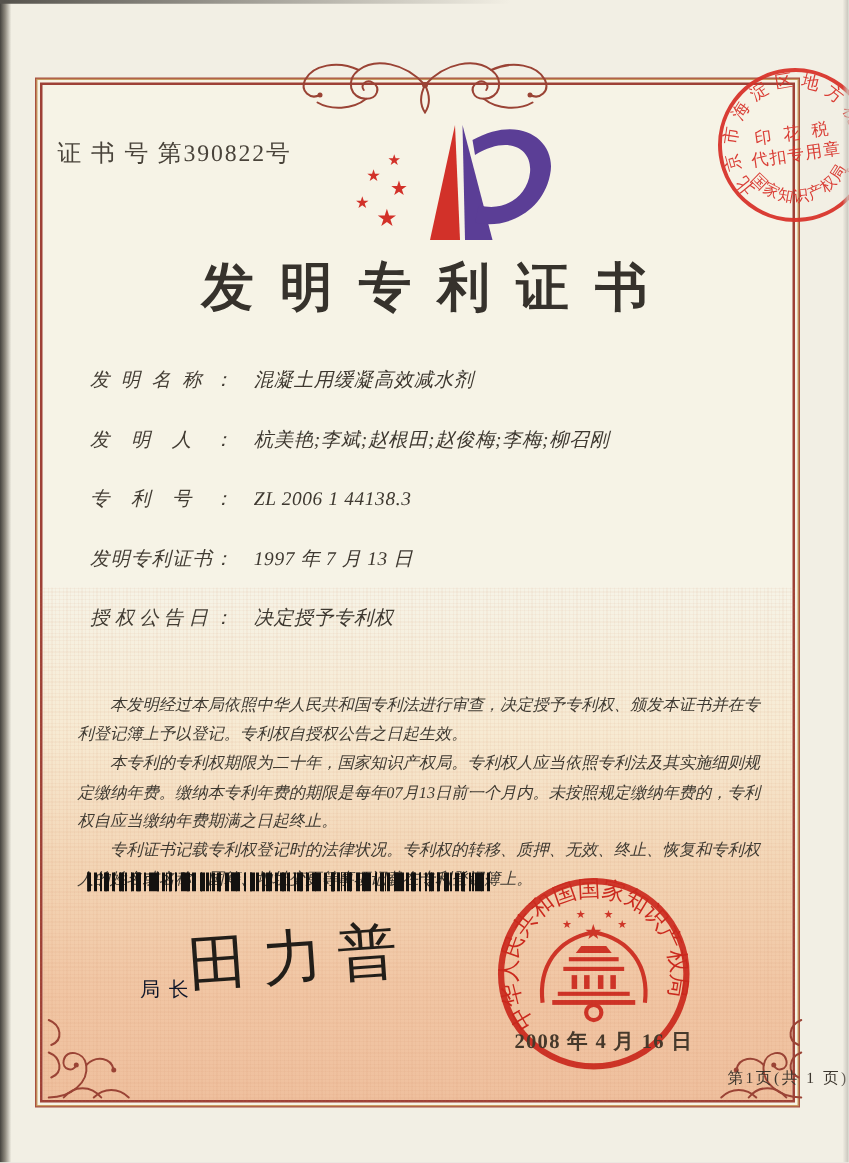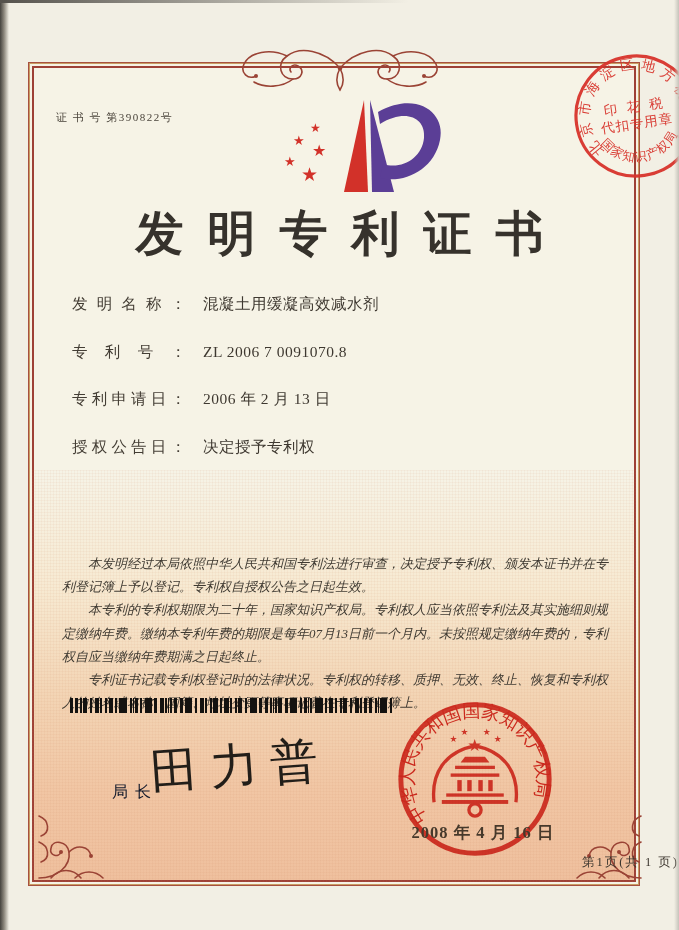--- a/index.html
+++ b/index.html
@@ -28,28 +28,28 @@
     background:
       repeating-linear-gradient(0deg,rgba(198,122,82,0.06) 0 1px,transparent 1px 3px),
       repeating-linear-gradient(90deg,rgba(198,122,82,0.06) 0 1px,transparent 1px 3px);
     pointer-events:none;}
 
   .ornament-top{position:absolute;left:50%;transform:translateX(-50%);top:40px;z-index:2;}
   .ornament-corner{position:absolute;z-index:2;}
   .ornament-bl{left:35px;top:808px;}
   .ornament-br{left:571px;top:808px;transform:scaleX(-1);}
 
-  .cert-no{position:absolute;left:56px;top:110px;font-size:11px;color:#49433a;letter-spacing:1.5px;}
+  .cert-no{position:absolute;left:46px;top:110px;font-size:19px;color:#49433a;letter-spacing:1.5px;}
 
   .logo{position:absolute;left:268px;top:88px;z-index:1;}
 
   .title{position:absolute;left:0;top:202px;width:100%;text-align:center;
-    font-size:48px;font-weight:bold;color:#36322c;letter-spacing:0.5em;text-indent:0.5em;}
-
-  .fields{position:absolute;left:72px;top:294px;width:540px;}
+    font-size:42px;font-weight:bold;color:#36322c;letter-spacing:0.5em;text-indent:0.5em;}
+
+  .fields{position:absolute;left:72px;top:294px;width:540px;font-style:italic;}
   .field-row{margin-bottom:26.5px;font-size:15.5px;color:#3e3830;white-space:nowrap;}
   .field-label{display:inline-block;width:114px;text-align-last:justify;color:#433d34;}
   .field-value{margin-left:17px;letter-spacing:0.5px;}
 
   .body-text{position:absolute;left:62px;top:552px;width:556px;font-size:13px;
     line-height:23.2px;color:#3f3a32;font-style:italic;}
   .body-text p{margin:0;text-indent:2em;}
 
   .barcode{position:absolute;left:70px;top:698px;width:322px;height:15px;
     background:
@@ -142,24 +142,27 @@
     </g>
   </svg>
 
   <div class="title">发明专利证书</div>
 
   <div class="fields">
     <div class="field-row">
       <span class="field-label">发明名称：</span><span class="field-value">混凝土用缓凝高效减水剂</span>
     </div>
     <div class="field-row">
-      <span class="field-label">专利号：</span><span class="field-value">ZL 2006 7 0091070.8</span>
-    </div>
-    <div class="field-row">
-      <span class="field-label">专利申请日：</span><span class="field-value">2006 年 2 月 13 日</span>
+      <span class="field-label">发明人：</span><span class="field-value">杭美艳;李斌;赵根田;赵俊梅;李梅;柳召刚</span>
+    </div>
+    <div class="field-row">
+      <span class="field-label">专利号：</span><span class="field-value">ZL 2006 1 44138.3</span>
+    </div>
+    <div class="field-row">
+      <span class="field-label">发明专利证书：</span><span class="field-value">1997 年 7 月 13 日</span>
     </div>
     <div class="field-row">
       <span class="field-label">授权公告日：</span><span class="field-value">决定授予专利权</span>
     </div>
   </div>
 
   <div class="body-text">
     <p>本发明经过本局依照中华人民共和国专利法进行审查，决定授予专利权、颁发本证书并在专利登记簿上予以登记。专利权自授权公告之日起生效。</p>
     <p>本专利的专利权期限为二十年，国家知识产权局。专利权人应当依照专利法及其实施细则规定缴纳年费。缴纳本专利年费的期限是每年07月13日前一个月内。未按照规定缴纳年费的，专利权自应当缴纳年费期满之日起终止。</p>
     <p>专利证书记载专利权登记时的法律状况。专利权的转移、质押、无效、终止、恢复和专利权人的姓名或名称、国籍、地址变更等事项记载在专利登记簿上。</p>

